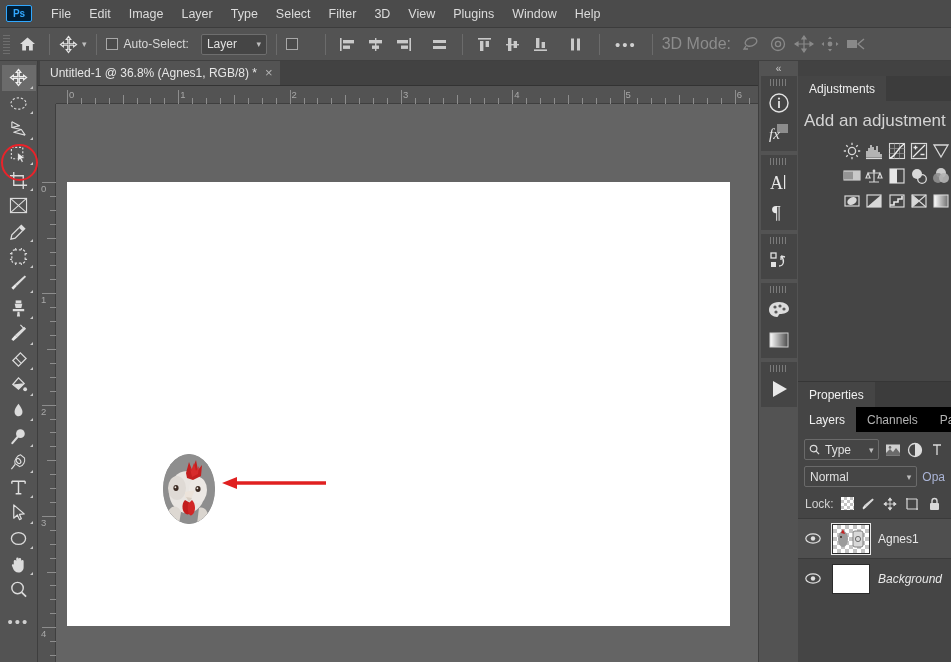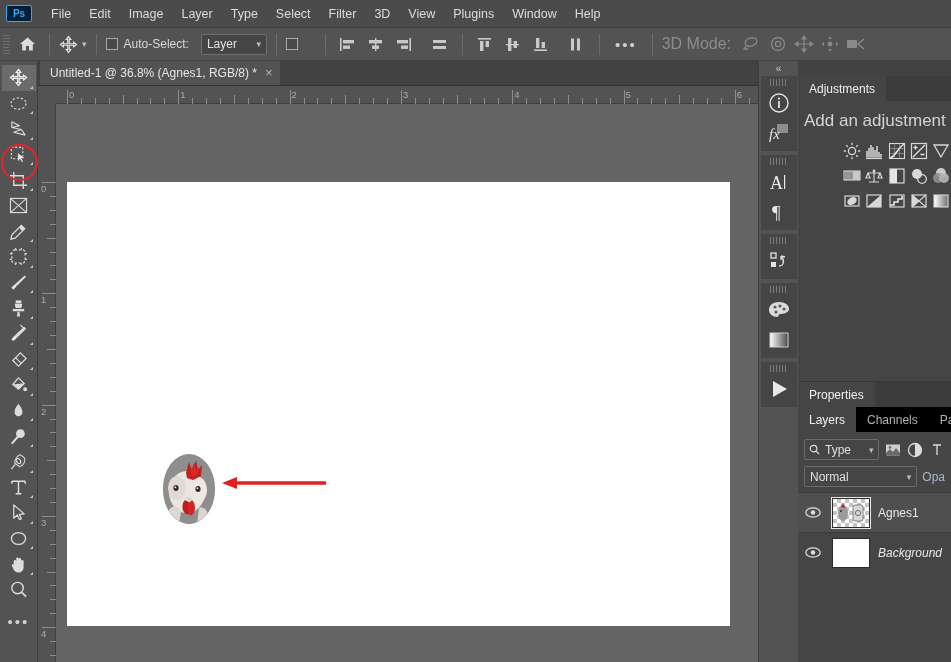--- a/index.html
+++ b/index.html
@@ -925,20 +925,46 @@
   </div>
 
   <div class="blend-row">
     <div class="blend-sel">
       <span>Normal</span>
       <span class="chev">▾</span>
     </div>
     <span style="color:#aab4d6;font-size:12px">Opa</span>
   </div>
 
+  <div class="lock-row">
+    <span>Lock:</span>
+    <div class="lock-ico checker" style="width:13px;height:13px;background-size:6px 6px;background-position:0 0,3px 3px"></div>
+    <div class="lock-ico">
+      <svg width="14" height="14" viewBox="0 0 14 14">
+          <path d="M11.5 1.5 L12.8 2.8 L5.5 10 L3.5 8 Z" fill="#d8d8d8"></path>
+          <path d="M3.5 8 L5.5 10 L2.5 12.5 L1.5 11 Z" fill="#e8e8e8"></path>
+        </svg>
+    </div>
+    <div class="lock-ico">
+      <svg width="14" height="14" viewBox="0 0 14 14">
+          <path d="M7 .8 L8.8 3.2 L5.2 3.2 Z M7 13.2 L8.8 10.8 L5.2 10.8 Z M.8 7 L3.2 5.2 L3.2 8.8 Z M13.2 7 L10.8 5.2 L10.8 8.8 Z M7 3 L7 11 M3 7 L11 7" fill="#d8d8d8" stroke="#d8d8d8" stroke-width=".9"></path>
+        </svg>
+    </div>
+    <div class="lock-ico">
+      <svg width="14" height="14" viewBox="0 0 14 14">
+          <path d="M2 1 L2 12 M12 2 L12 13 M1 2 L12 2 M2 12 L13 12" fill="none" stroke="#d8d8d8" stroke-width="1.2"></path>
+        </svg>
+    </div>
+    <div class="lock-ico">
+      <svg width="13" height="14" viewBox="0 0 13 14">
+          <rect x="2" y="6" width="9" height="7" rx="1" fill="#d8d8d8"></rect>
+          <path d="M4 6 L4 4 A2.5 2.5 0 0 1 9 4 L9 6" fill="none" stroke="#d8d8d8" stroke-width="1.4"></path>
+        </svg>
+    </div>
+  </div>
 
   <div class="layer-row selected">
     <div class="eye">
       <svg width="16" height="11" viewBox="0 0 16 11">
           <ellipse cx="8" cy="5.5" rx="7.2" ry="4.6" fill="none" stroke="#e0e0e0" stroke-width="1.2"></ellipse>
           <circle cx="8" cy="5.5" r="2.2" fill="#e0e0e0"></circle>
         </svg>
     </div>
     <div class="thumb checker sel-frame">
       <svg width="36" height="28" viewBox="0 0 36 28">

